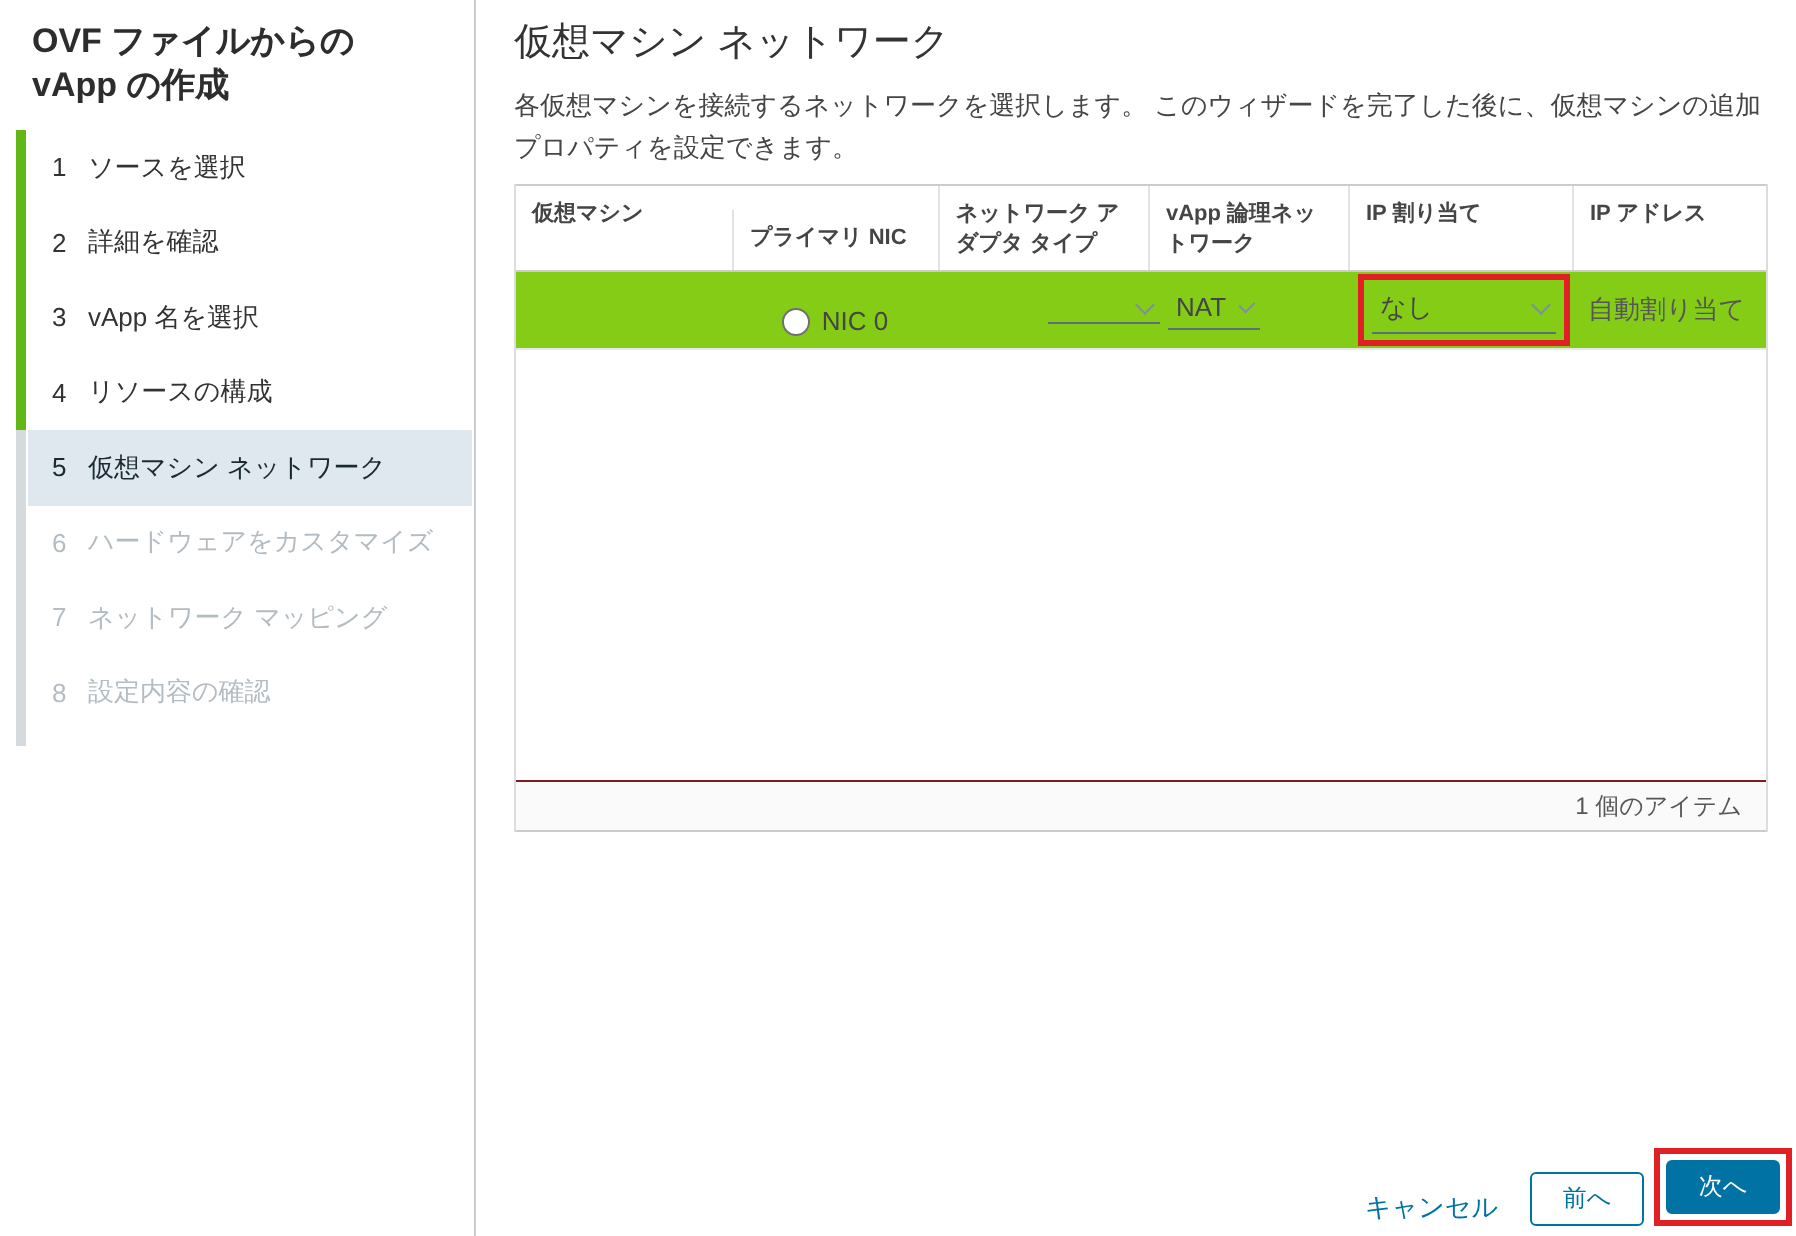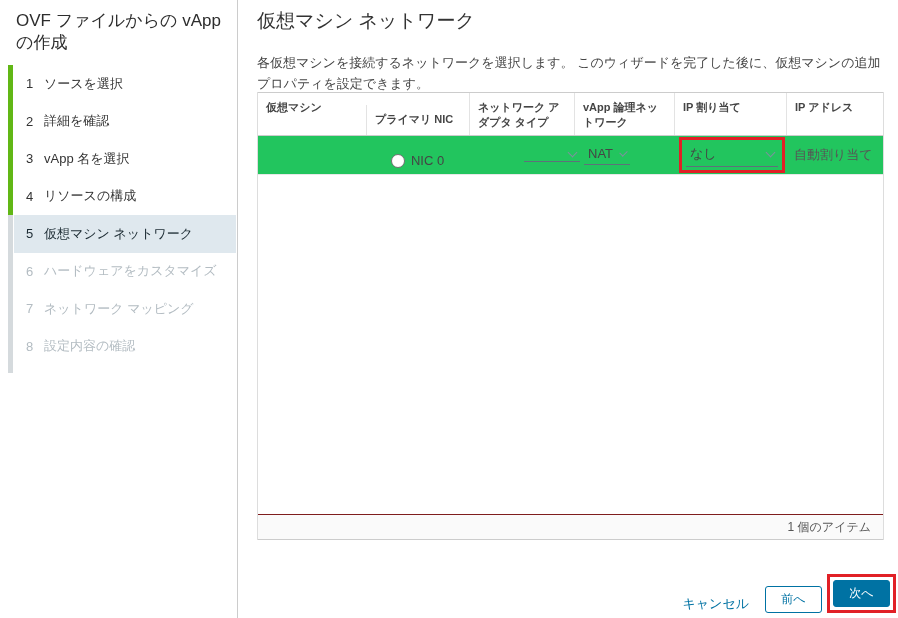--- a/index.html
+++ b/index.html
@@ -9,21 +9,21 @@
     background:#fff; color:#333; position:relative; overflow:hidden;
   }
 
   
   .sidebar {
     position:absolute; left:0; top:0; width:238px; height:618px;
     border-right:1px solid #ccc; background:#fff;
   }
   .wizard-title {
     padding:10px 16px 0 16px;
-    font-size:17px; line-height:1.3; color:#2d2d2d; font-weight:400;
+    font-size:17px; line-height:1.3; color:#2d2d2d; font-weight:700;
   }
   .steps { position:absolute; top:65px; left:0; right:1px; }
   .steps .bar { position:absolute; width:5px; left:8px; }
   .bar-done { top:0; height:150px; background:#61b715; }
   .bar-todo { top:150px; height:158px; background:#d5dadd; }
   .step {
     height:37.5px; display:flex; align-items:center;
     padding-left:26px; font-size:13px; color:#333; cursor:pointer;
   }
   .step .num { width:18px; flex:0 0 18px; }
@@ -31,29 +31,29 @@
     background:#dfe8ee; margin-left:14px; padding-left:12px; color:#1b2a32;
   }
   .step.disabled { color:#b3bcc2; cursor:default; }
 
   
   .main { position:absolute; left:238px; top:0; width:660px; height:618px; }
   .page-title {
     padding:8px 0 0 19px; font-size:19px; font-weight:500; color:#333;
   }
   .page-desc {
-    margin:19px 14px 0 19px; font-size:13px; line-height:1.6; color:#454545;
+    margin:9px 14px 0 19px; font-size:13px; line-height:1.6; color:#454545;
     max-width:626px;
   }
 
   
   .grid {
-    position:absolute; left:19px; top:92px; width:627px; height:448px;
+    position:absolute; left:19px; top:92px; width:627px; height:324px;
     border-left:1px solid #ddd; border-right:1px solid #ddd;
-    display:flex; flex-direction:column; background:#22c55e;
+    display:flex; flex-direction:column; background:#84cc16;
   }
   .grid-header {
     display:flex; border-top:1px solid #ccc; border-bottom:1px solid #ccc;
     min-height:41px; background:#fff;
   }
   .gh-cell {
     padding:7px 8px 5px 8px; font-size:11px; font-weight:bold; color:#454545;
     line-height:1.35; border-left:1px solid #e3e3e3;
   }
   .gh-cell:first-child { border-left:none; }

